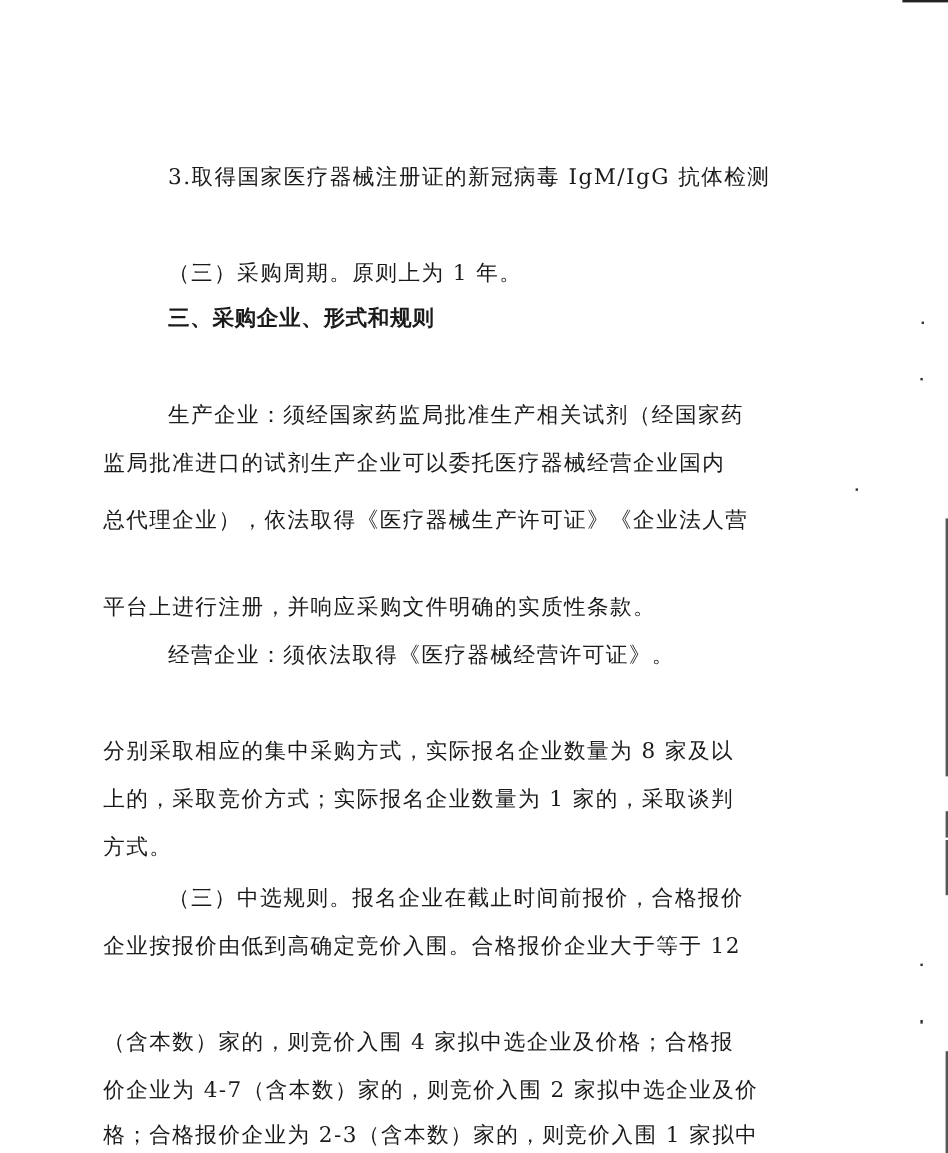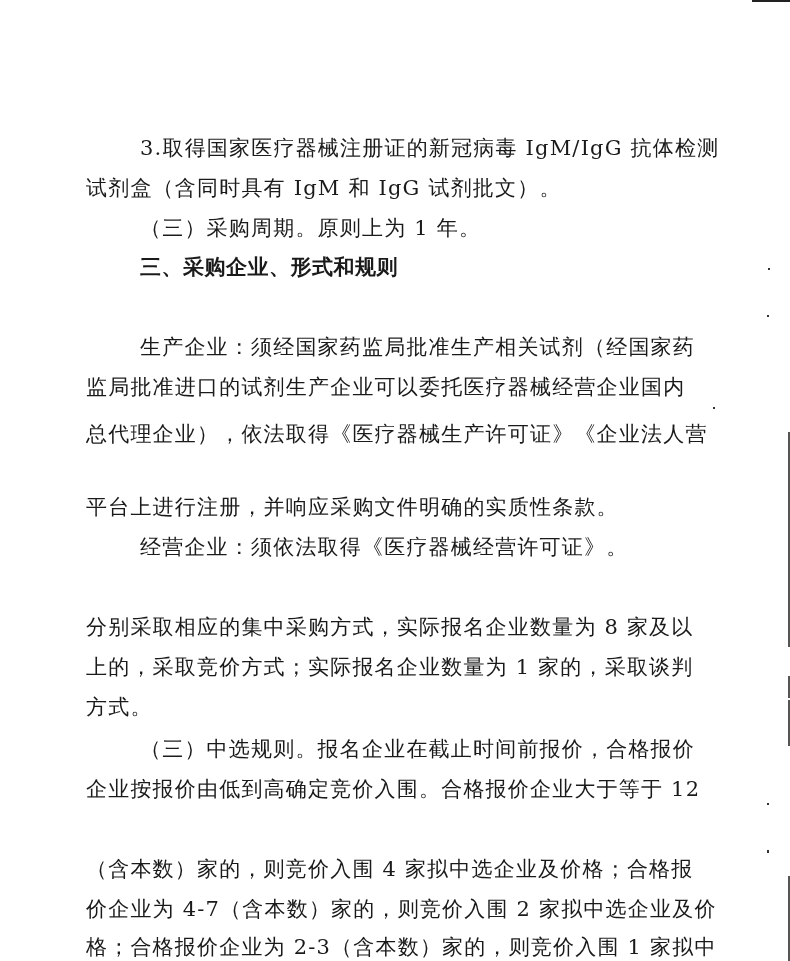--- a/index.html
+++ b/index.html
@@ -5,37 +5,36 @@
     html, body { margin: 0; padding: 0; }
     body {
       width: 790px; height: 961px; overflow: hidden;
       background: #ffffff; position: relative;
       font-family: "DejaVu Serif", "Liberation Serif", serif;
       color: #1a1a1a;
     }
     .page { position: absolute; left: 0; top: 0; width: 790px; height: 961px; }
     .line {
       position: absolute; left: 86px; width: 580px;
-      font-size: 21px; line-height: 24px; white-space: nowrap;
+      font-size: 18px; line-height: 24px; white-space: nowrap;
       letter-spacing: 1.2px;
     }
     .indent { left: 140px; }
-    .heading { font-family: Liberation Sans, sans-serif; font-weight: bold; letter-spacing: 0.5px; }
+    .heading { font-family: Liberation Mono, monospace; font-weight: bold; letter-spacing: 0.5px; }
     .mark { position: absolute; background: #333; }
     .edge { position: absolute; right: 0; width: 2px; background: #555; }
     .topbar { position: absolute; top: 0; right: 0; width: 38px; height: 2px; background: #222; }
   </style>
 </head>
 <body>
 
 <div class="page">
   <div class="topbar"></div>
 
   <div class="line indent" style="top:136px">3.取得国家医疗器械注册证的新冠病毒 IgM/IgG 抗体检测</div>
-  <div class="line" style="top:176px">试剂盒（含同时具有 IgM 和 IgG 试剂批文）。</div>
   <div class="line indent" style="top:216px">（三）采购周期。原则上为 1 年。</div>
   <div class="line indent heading" style="top:255px">三、采购企业、形式和规则</div>
   <div class="line indent" style="top:335px">生产企业：须经国家药监局批准生产相关试剂（经国家药</div>
   <div class="line" style="top:375px">监局批准进口的试剂生产企业可以委托医疗器械经营企业国内</div>
   <div class="line" style="top:422px">总代理企业），依法取得《医疗器械生产许可证》《企业法人营</div>
   <div class="line indent" style="top:535px">经营企业：须依法取得《医疗器械经营许可证》。</div>
   <div class="line" style="top:495px">平台上进行注册，并响应采购文件明确的实质性条款。</div>
   <div class="line" style="top:615px">分别采取相应的集中采购方式，实际报名企业数量为 8 家及以</div>
   <div class="line" style="top:655px">上的，采取竞价方式；实际报名企业数量为 1 家的，采取谈判</div>
   <div class="line indent" style="top:737px">（三）中选规则。报名企业在截止时间前报价，合格报价</div>

